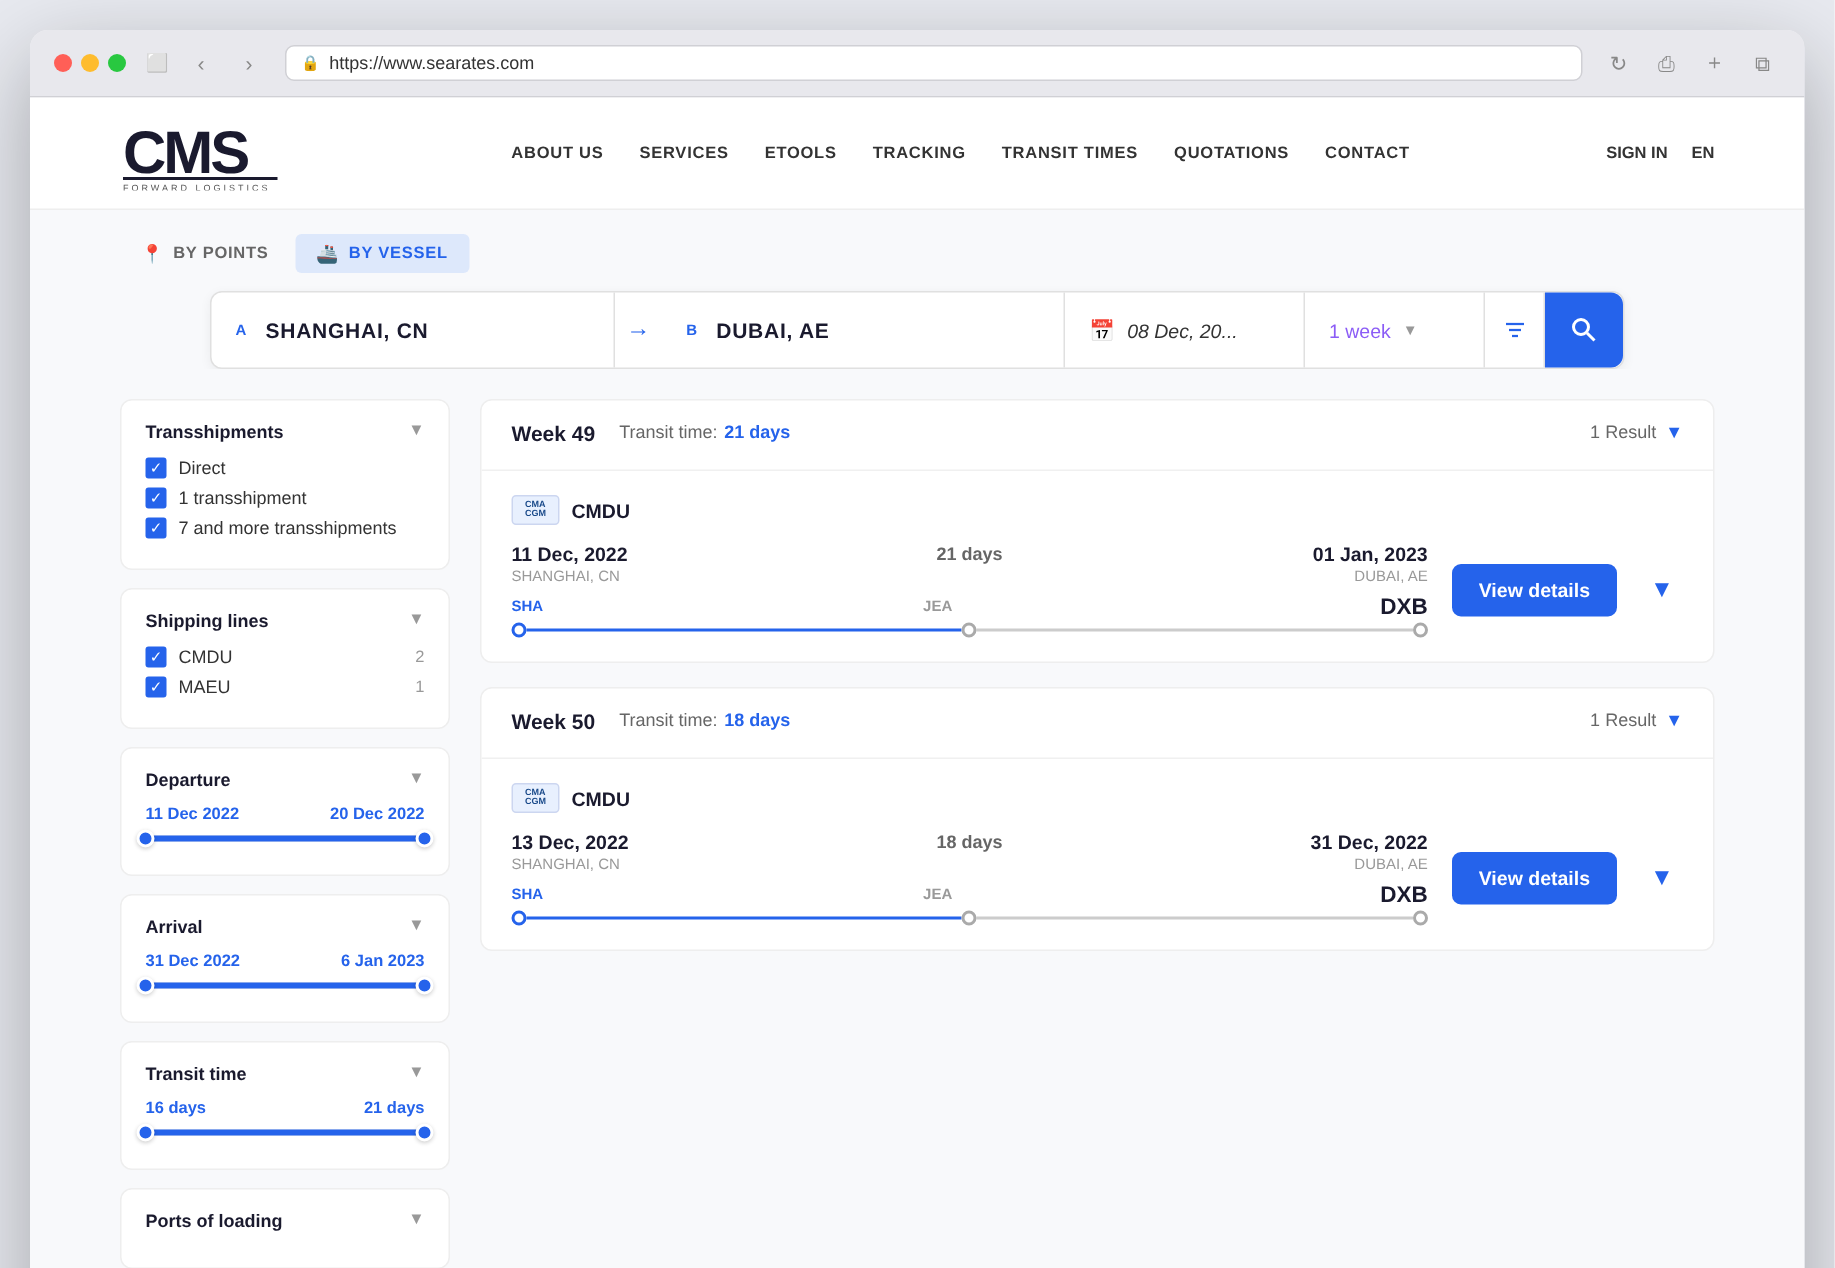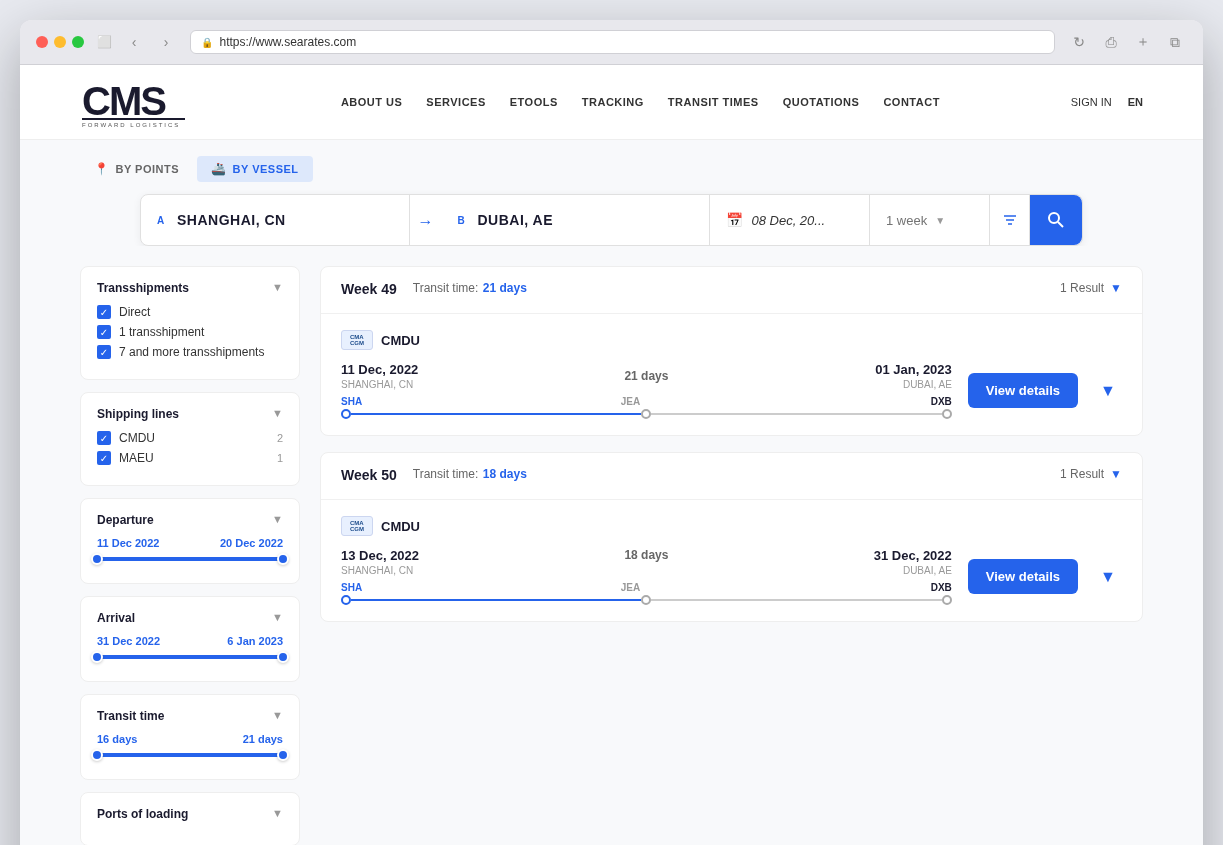--- a/index.html
+++ b/index.html
@@ -135,21 +135,21 @@
       cursor: pointer;
     }
 
     .nav-right {
       display: flex;
       gap: 16px;
       align-items: center;
     }
     .sign-in-btn {
       font-size: 11px;
-      font-weight: 400;
+      font-weight: 700;
       color: #333;
       text-transform: uppercase;
     }
     .lang-btn {
       font-size: 11px;
       font-weight: 700;
       color: #333;
     }
 
     
@@ -233,21 +233,21 @@
     .week-selector {
       display: flex;
       align-items: center;
       gap: 8px;
       padding: 0 16px;
       border-right: 1px solid #e0e0e0;
       height: 100%;
       min-width: 120px;
       cursor: pointer;
     }
-    .week-value { font-size: 13px; color: #737373; }
+    .week-value { font-size: 13px; color: #8b5cf6; }
     .dropdown-arrow { color: #999; font-size: 10px; }
 
     .filter-btn {
       width: 40px;
       height: 100%;
       display: flex;
       align-items: center;
       justify-content: center;
       cursor: pointer;
       border-right: 1px solid #e0e0e0;
@@ -509,21 +509,21 @@
 
     .route-main {
       flex: 1;
     }
     .port-code {
       font-size: 10px;
       font-weight: 700;
       color: #2563eb;
     }
     .port-code-end {
-      font-size: 10px;
+      font-size: 15px;
       font-weight: 700;
       color: #1a1a2e;
       text-align: right;
       margin-left: 32px;
     }
 
     
     .cms-logo-wrapper {
       display: flex;
       flex-direction: column;
@@ -762,21 +762,21 @@
           <div class="result-item">
             <div class="carrier-name">
               <div class="carrier-logo">
                 <span style="font-size:6px; font-weight:900; color:#1a4a8a; letter-spacing:0;">CMA<br>CGM</span>
               </div>
               <span class="carrier-label">CMDU</span>
             </div>
 
             <div class="result-row">
               <div class="route-main">
-                <div style="display:flex; align-items:center; gap:0; width:100%;">
+                <div style="display:flex; align-items:flex-start; gap:0; width:100%;">
                   <div style="min-width:130px;">
                     <div class="route-date">11 Dec, 2022</div>
                     <div class="route-port">SHANGHAI, CN</div>
                   </div>
                   <div style="flex:1; display:flex; flex-direction:column; align-items:center; padding-top:0;">
                     <span class="transit-days-center">21 days</span>
                   </div>
                   <div style="min-width:130px; text-align:right;">
                     <div class="route-date">01 Jan, 2023</div>
                     <div class="route-port">DUBAI, AE</div>

